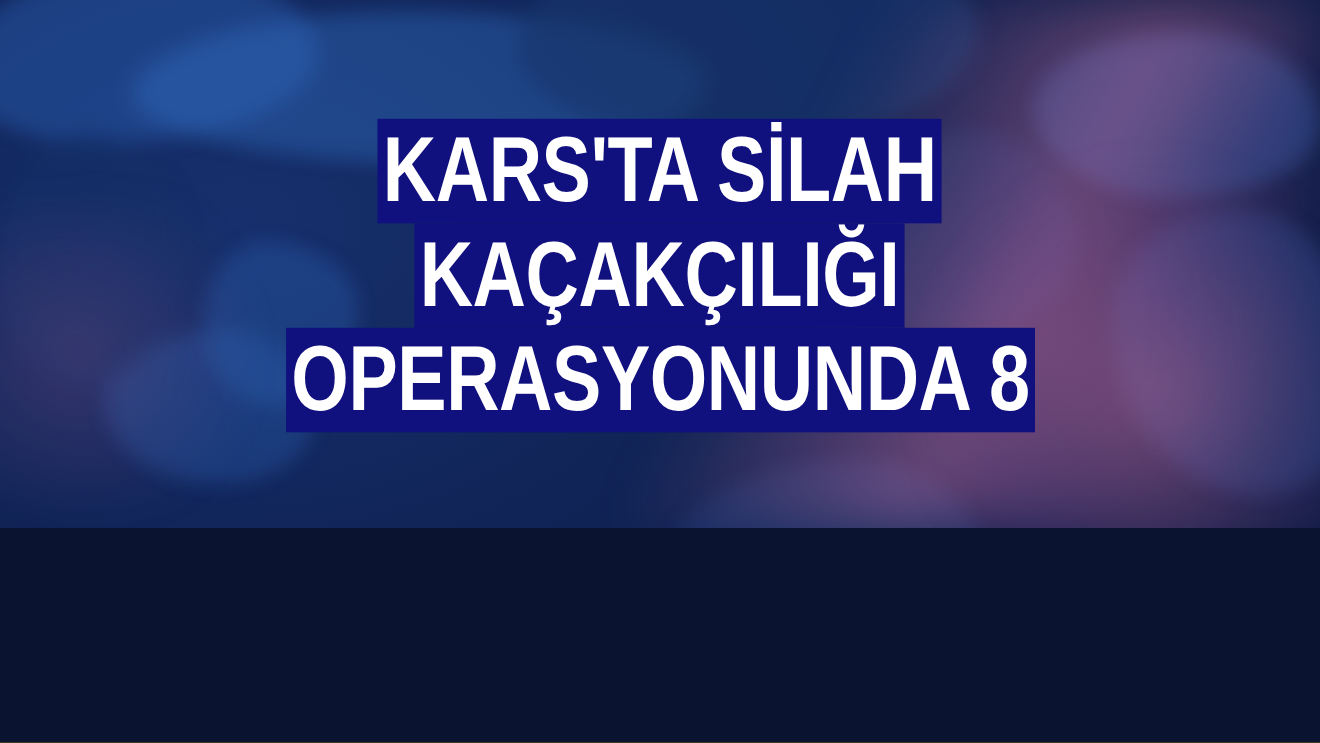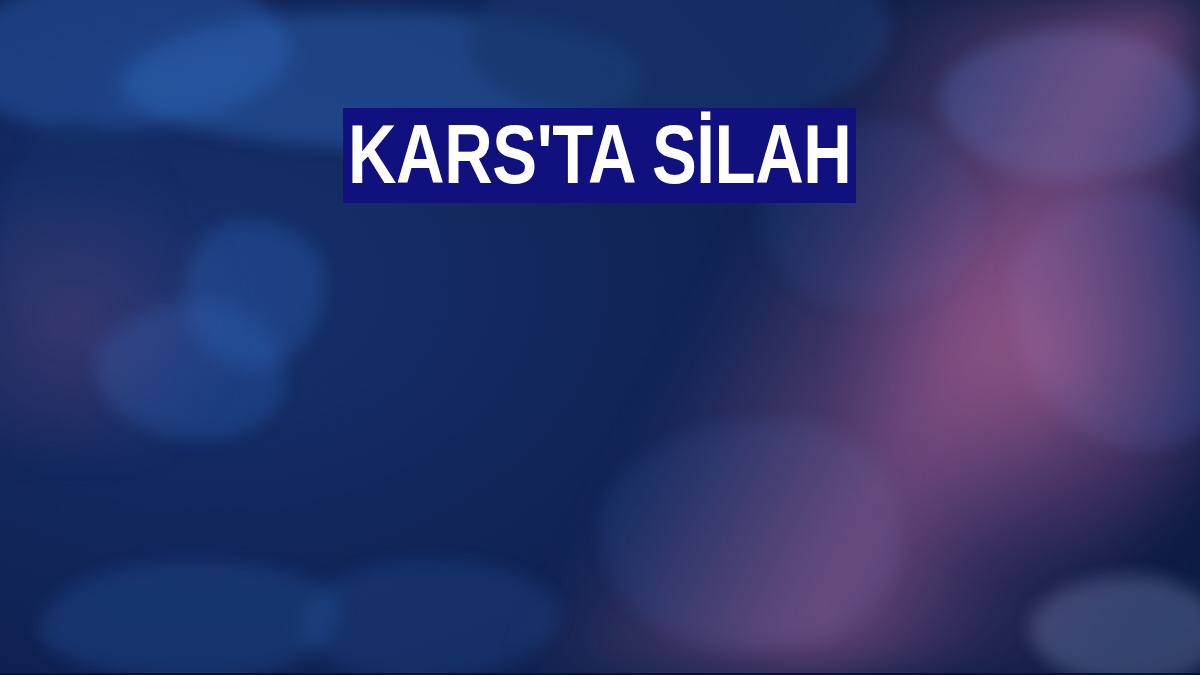--- a/index.html
+++ b/index.html
@@ -8,21 +8,21 @@
   html, body {
     width:1200px; height:675px;
     overflow:hidden;
     background:#0a1430;
     font-family:"Liberation Sans", sans-serif;
   }
 
   #card {
     position:relative;
     width:1200px;
-    height:673px;
+    height:480px;
     overflow:hidden;
     background:#eab308;
   }
 
   
   .bg-base {
     position:absolute; inset:0;
     background:
       radial-gradient(ellipse 900px 650px at 18% 42%, #17306d 0%, #112559 45%, #0d1c45 100%),
       linear-gradient(115deg, #0e1c44 0%, #15306e 40%, #1b3a7d 65%, #2a3a78 100%);
@@ -143,15 +143,17 @@
     <span class="blob b13"></span>
   </div>
 
   <div class="bg-leftglow"></div>
   <div class="bg-pinkglow"></div>
   <div class="bg-pinkglow2"></div>
   <div class="bg-vignette"></div>
 
   <div id="headline">
     <div class="hl-line"><span class="hl-text">KARS'TA SİLAH</span></div>
+    <div class="hl-line"><span class="hl-text">KAÇAKÇILIĞI</span></div>
+    <div class="hl-line"><span class="hl-text">OPERASYONUNDA 8</span></div>
   </div>
 
 </div>
 
 </body></html>

